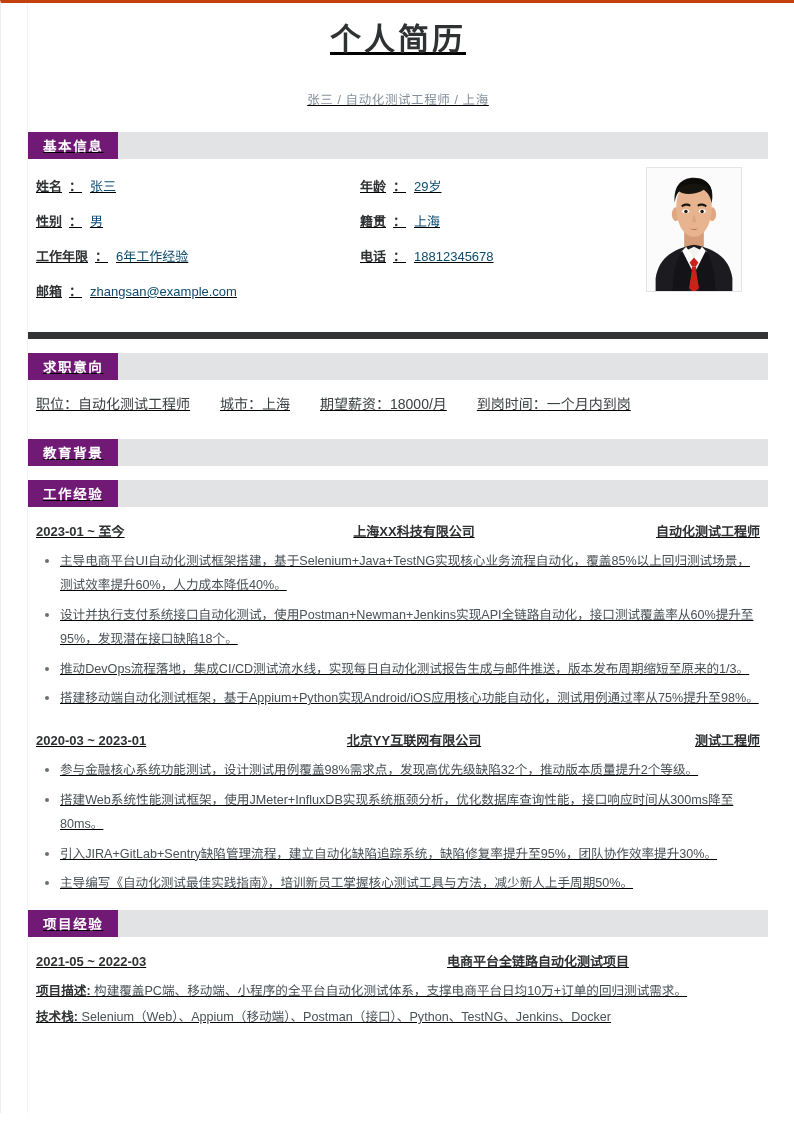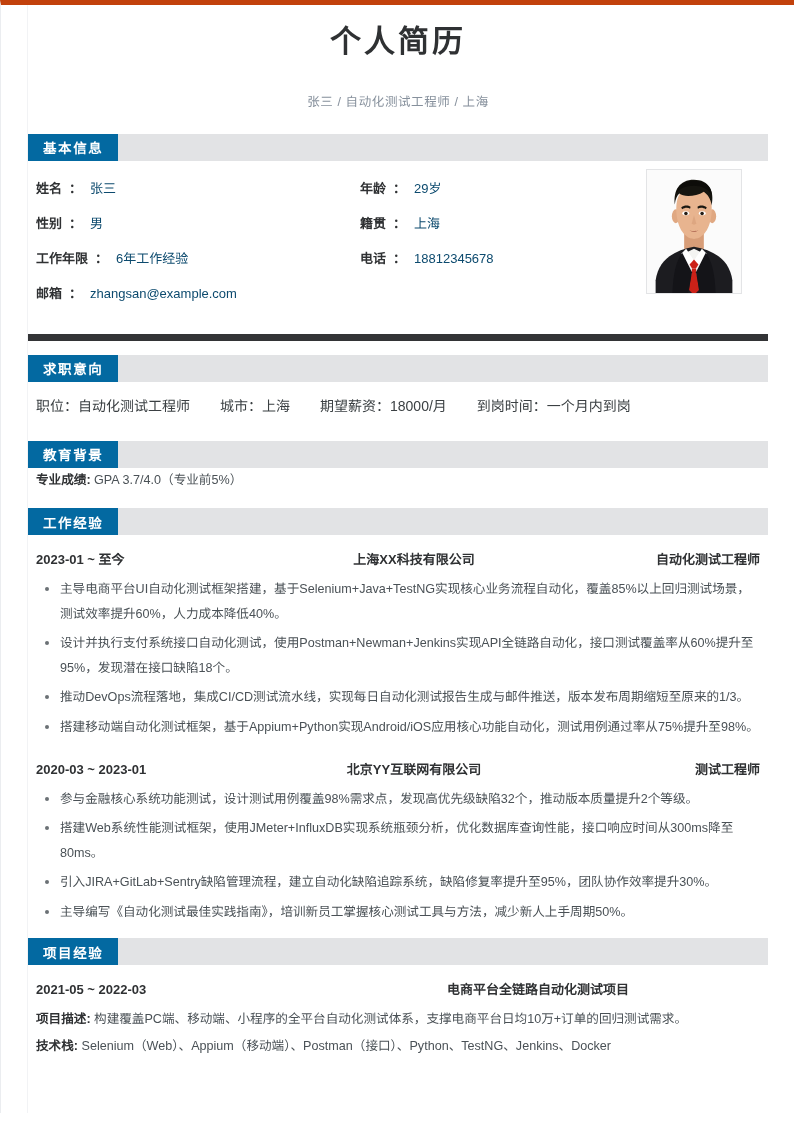--- a/index.html
+++ b/index.html
@@ -13,21 +13,22 @@
     -webkit-font-smoothing: antialiased;
   }
   .page {
     position: relative;
     width: 794px;
     height: 1113px;
     background: #ffffff;
     overflow: hidden;
     box-sizing: border-box;
     border-left: 1px solid #ebedf0;
-    border-top: 5px solid #c2410c;
+    border-top: 3px solid #c2410c;
+    text-decoration: underline;
   }
   .page::before {
     content: "";
     position: absolute;
     left: 0; top: 0;
     width: 26px; height: 1123px;
     background: #ffffff;
     border-right: 1px solid #f2f3f5;
     pointer-events: none;
   }
@@ -62,21 +63,21 @@
   
   .section-bar {
     position: relative;
     height: 27px;
     background: #e2e3e5;
     margin-top: 14px;
     display: flex;
     align-items: stretch;
   }
   .section-bar .tag {
-    background: #0369a1;
+    background: #701a75;
     color: #ffffff;
     font-size: 13.5px;
     font-weight: 700;
     letter-spacing: 1.6px;
     display: flex;
     align-items: center;
     padding: 0 15px;
     min-width: 82px;
     justify-content: center;
     box-sizing: border-box;
@@ -327,23 +328,20 @@
       </span>
       <span class="intent-item">
         <span class="k">到岗时间：</span><span class="v">一个月内到岗</span>
       </span>
     </div>
 
     <div class="section-bar">
       <div class="tag">教育背景</div>
     </div>
     <div class="entry">
-      <div class="kv-line">
-        <b>专业成绩</b><b>: </b><span>GPA 3.7/4.0（专业前5%）</span>
-      </div>
     </div>
 
     <div class="section-bar">
       <div class="tag">工作经验</div>
     </div>
 
     <div class="entry">
       <div class="entry-head">
         <span class="date">2023-01 ~ 至今</span>
         <span class="org">上海XX科技有限公司</span>

